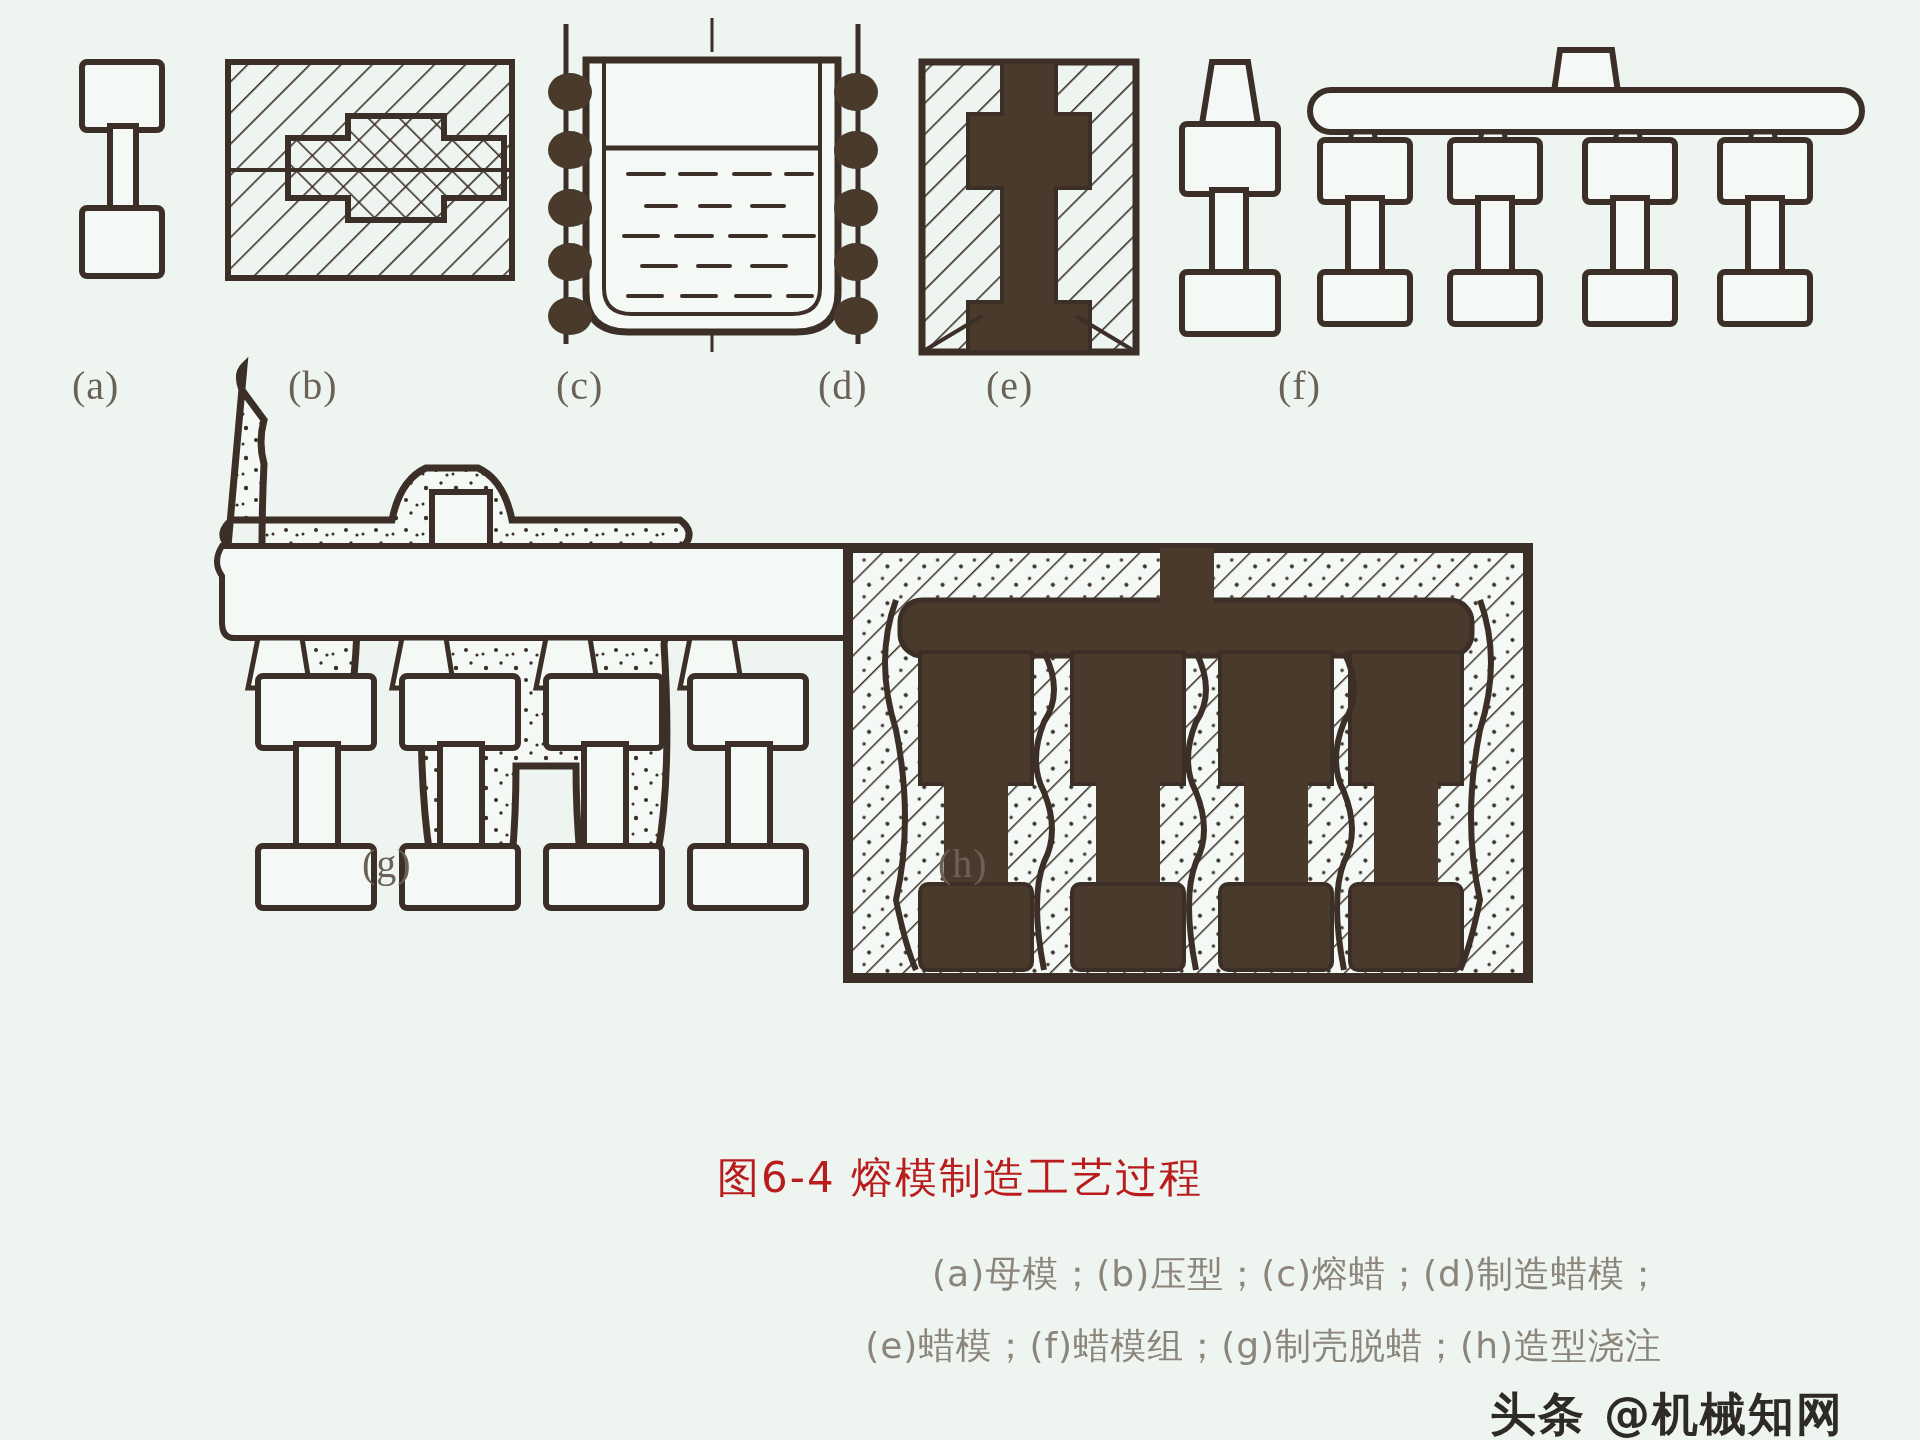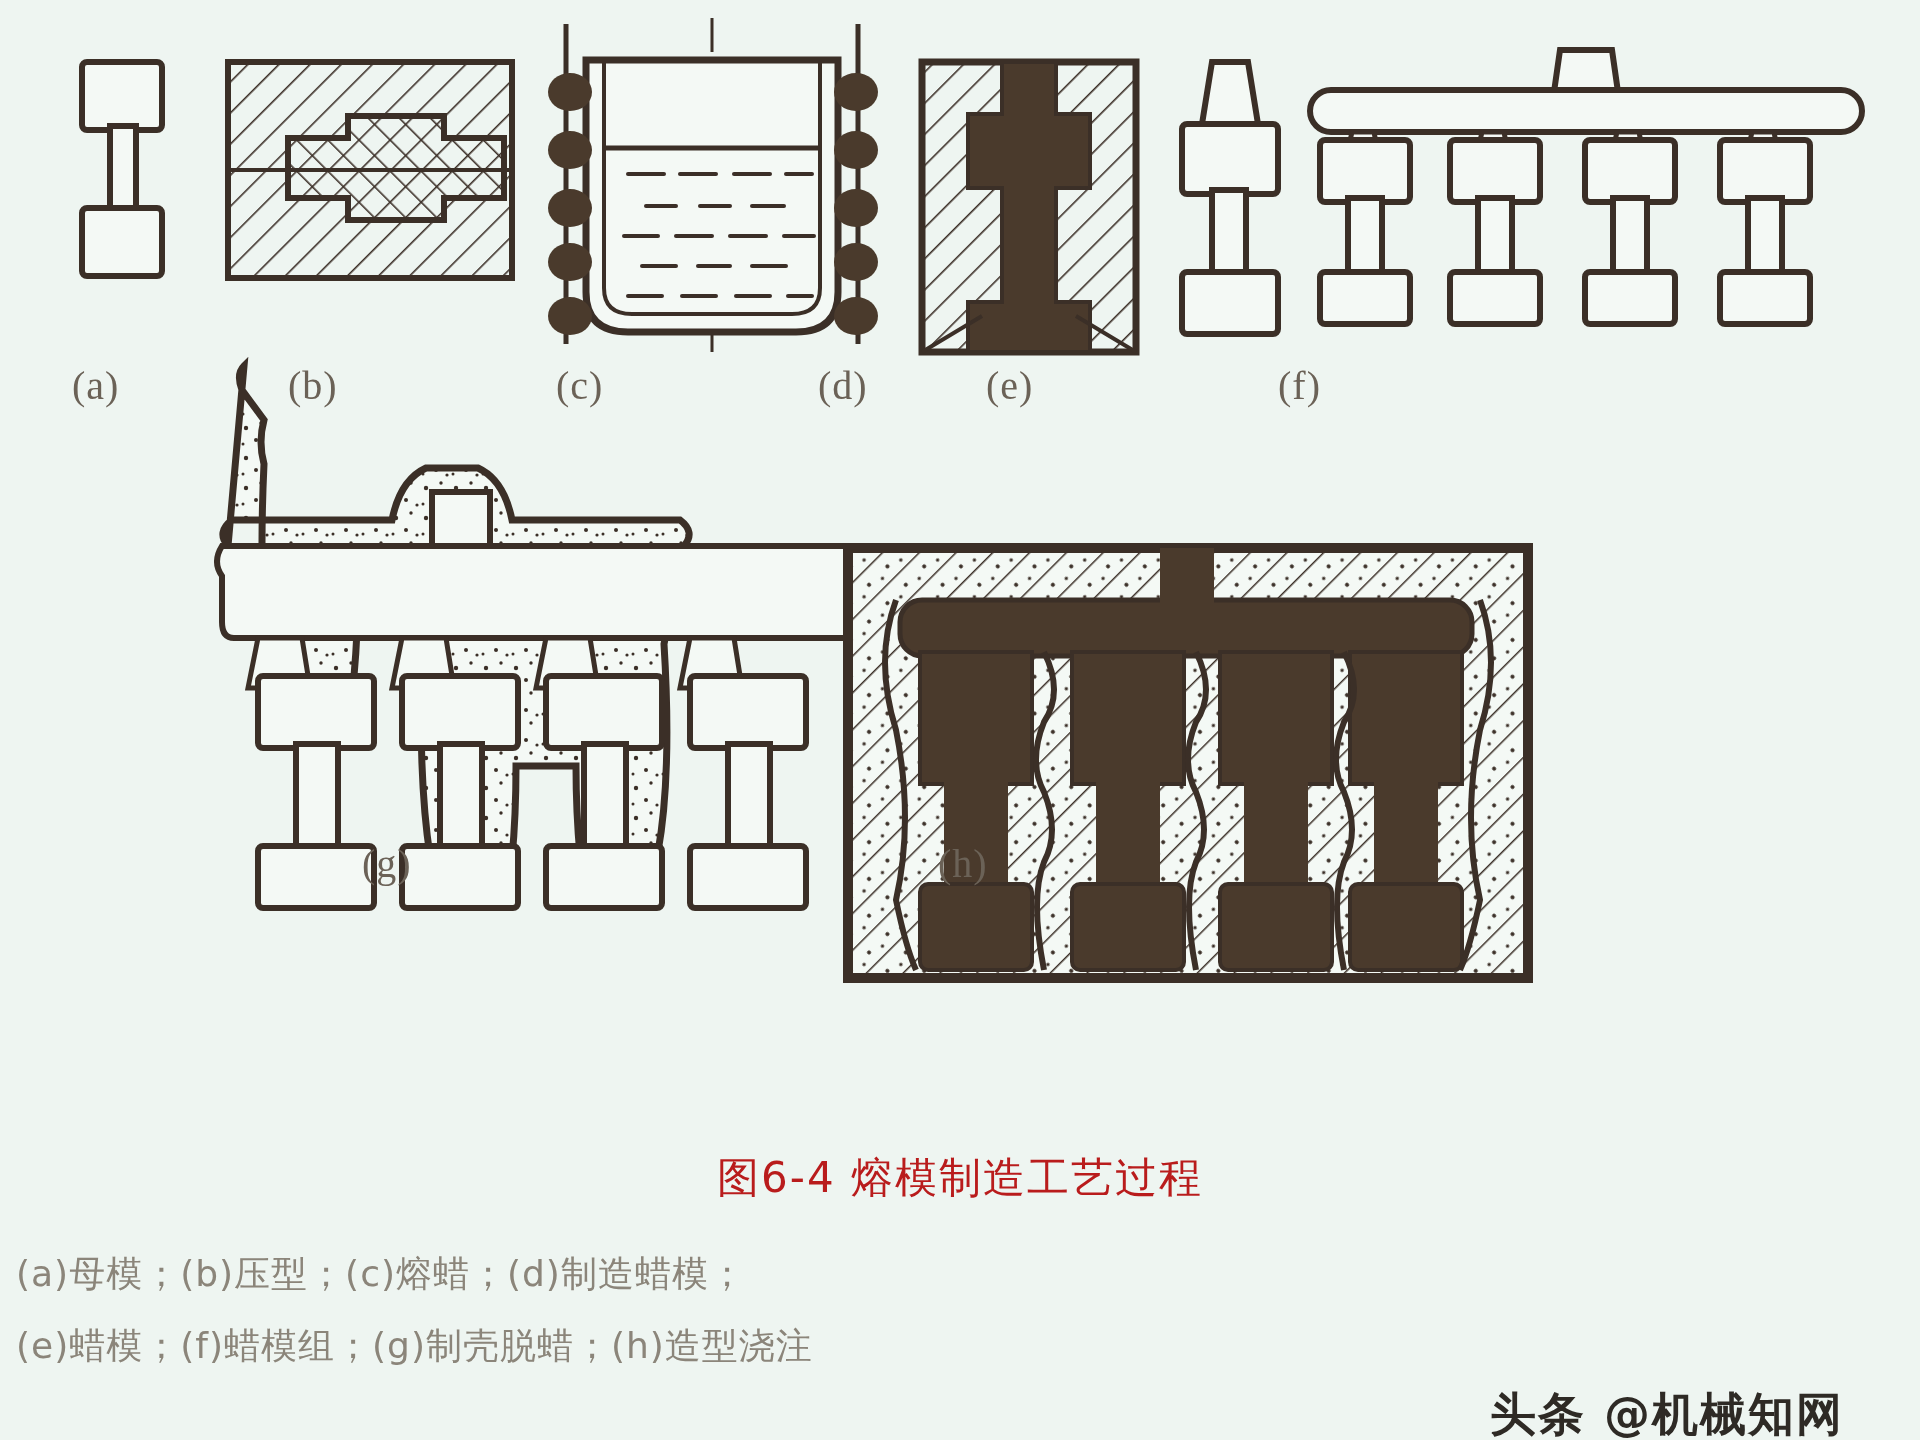--- a/index.html
+++ b/index.html
@@ -24,26 +24,25 @@
     left:0;top:1150px;width:1920px;
     text-align:center;
     font-family:"DejaVu Sans", sans-serif;
     font-size:42px;
     color:#b91c1c;
     letter-spacing:2px;
   }
   .caption-line{
     position:absolute;
     left:0;width:1662px;
-    text-align:left;
+    text-align:right;
     font-family:"DejaVu Sans", sans-serif;
     font-size:36px;
     color:#8b857a;
     letter-spacing:1px;
-    padding-left:16px;
   }
   .cap1{top:1250px;}
   .cap2{top:1322px;}
   .watermark{
     position:absolute;
     left:1490px;top:1340px;
     font-family:"DejaVu Sans", sans-serif;
     font-size:46px;
     font-weight:bold;
     color:#2e2a25;

